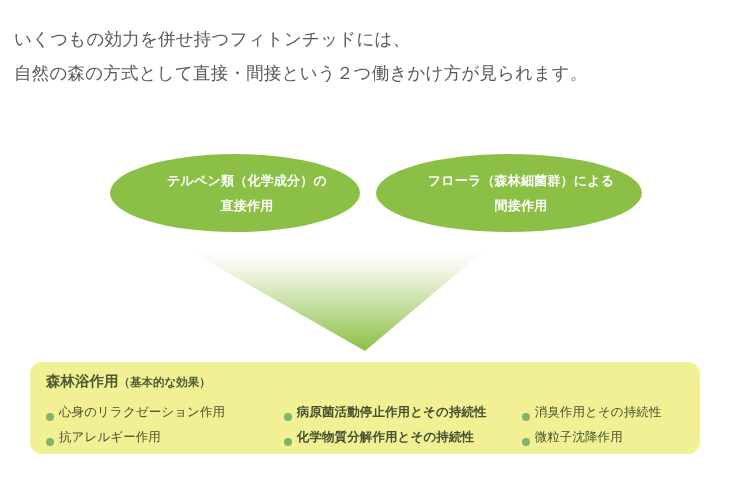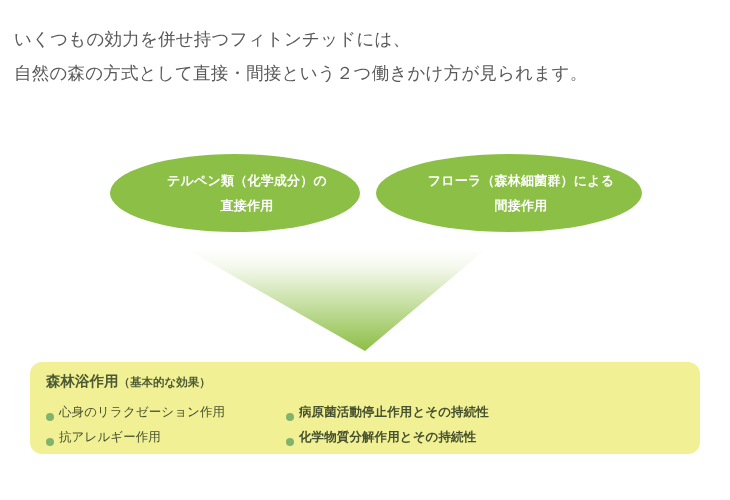--- a/index.html
+++ b/index.html
@@ -190,17 +190,27 @@
         <div class="effect-item">
           <span class="bullet"></span>
           <span>病原菌活動停止作用とその持続性</span>
         </div>
         <div class="effect-item">
           <span class="bullet"></span>
           <span>化学物質分解作用とその持続性</span>
         </div>
       </div>
 
+      <div class="panel-col" id="col-2">
+        <div class="effect-item">
+          <span class="bullet"></span>
+          <span>消臭作用とその持続性</span>
+        </div>
+        <div class="effect-item">
+          <span class="bullet"></span>
+          <span>微粒子沈降作用</span>
+        </div>
+      </div>
 
     </div>
   </div>
 
 </div>
 
 </body></html>

